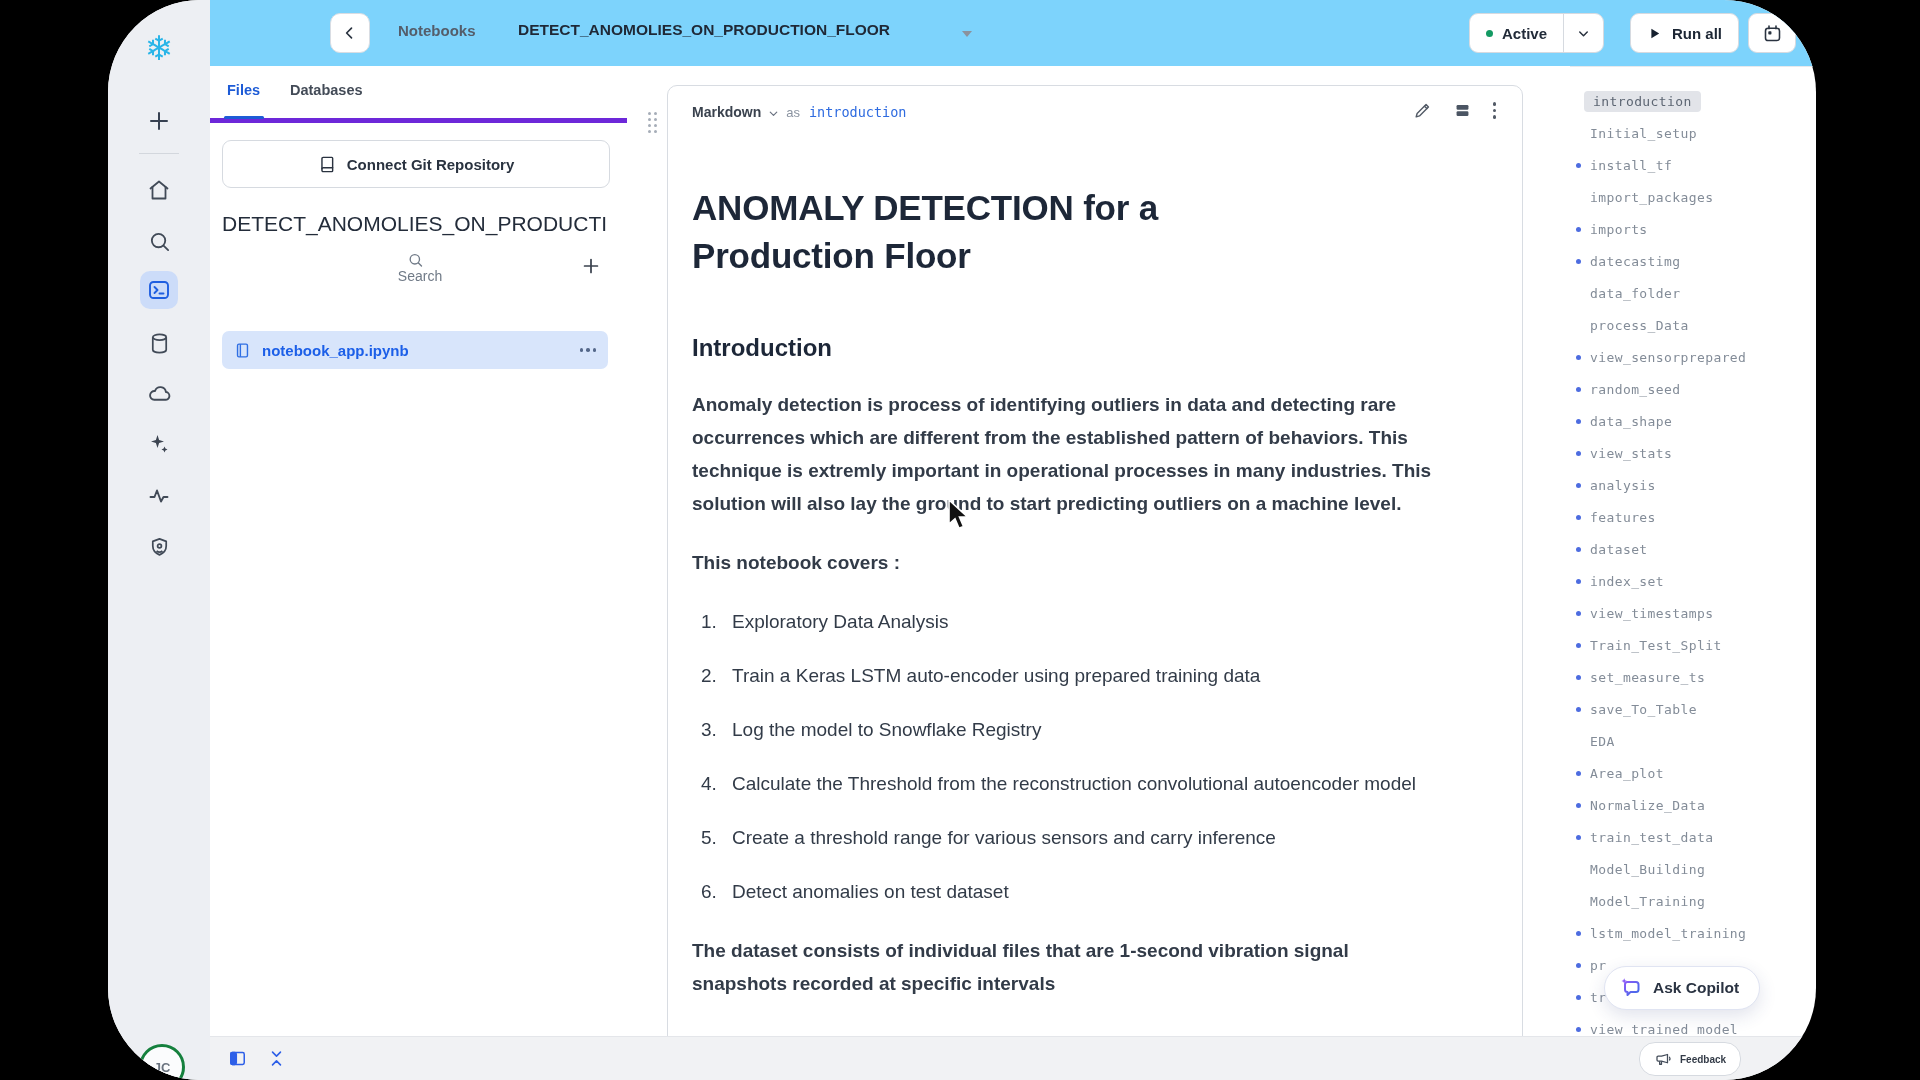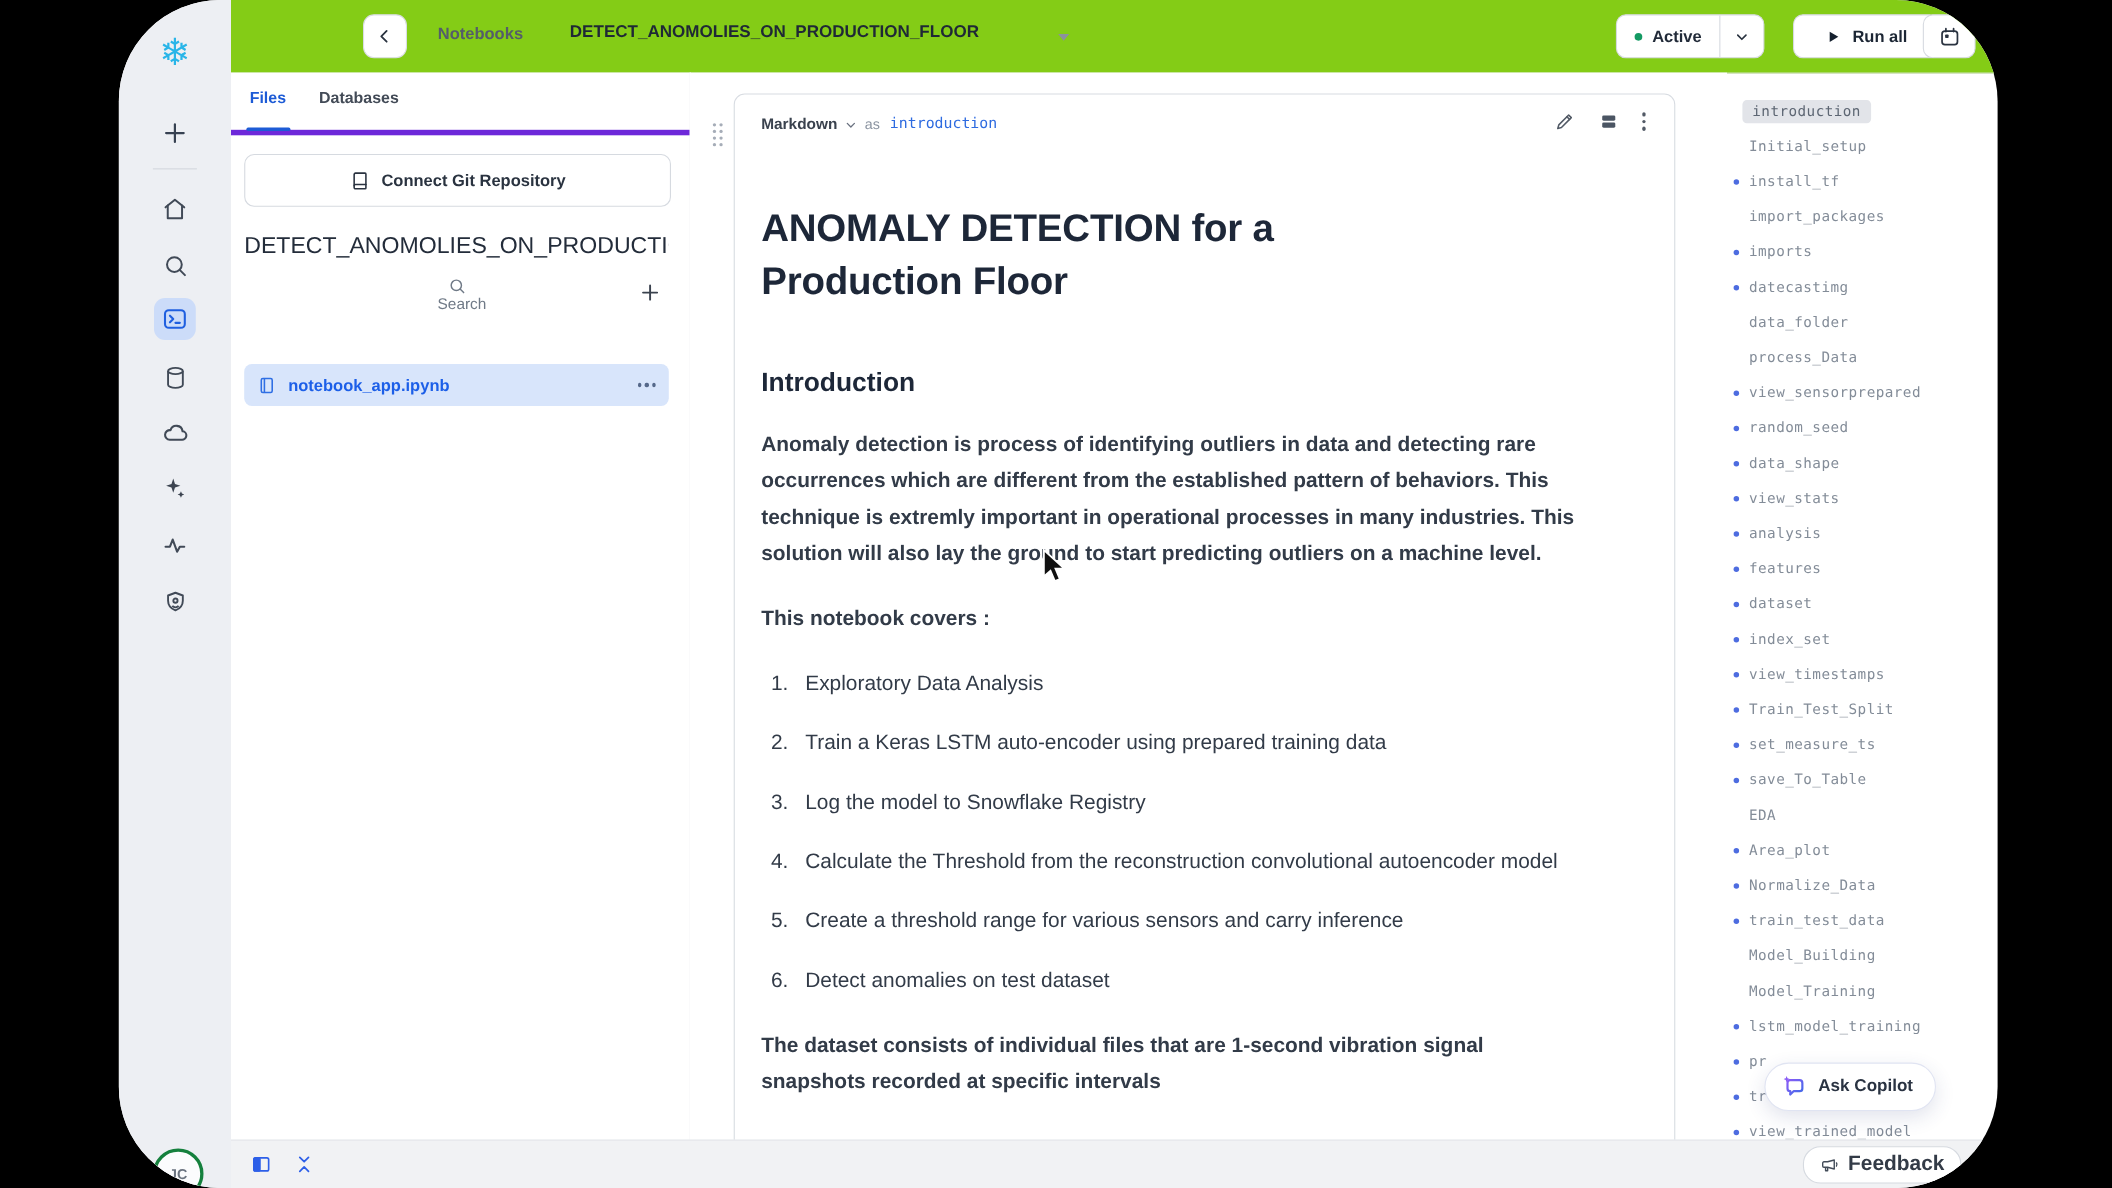--- a/index.html
+++ b/index.html
@@ -9,34 +9,34 @@
   
   .rail{position:absolute;left:0;top:0;width:102px;height:100%;background:#edeff3;}
   .rail-item{position:absolute;left:0;width:102px;display:flex;justify-content:center;align-items:center;height:36px;}
   .rail svg{display:block;}
   .rail-divider{position:absolute;left:31px;top:153px;width:40px;height:1px;background:#d3d7dd;}
   .active-tool{background:#ccdcf9;border-radius:10px;width:38px;height:38px;display:flex;align-items:center;justify-content:center;}
   .avatar{position:absolute;left:31px;top:1044px;width:40px;height:40px;border-radius:50%;background:#fbfcfd;
     border:3px solid #15803d;color:#6b7480;font-size:13px;font-weight:700;display:flex;align-items:center;justify-content:center;}
   .snowflake{font-size:34px;color:#29b5e8;line-height:1;}
   
-  .header{position:absolute;left:102px;top:0;width:1606px;height:66px;border-bottom:1px solid #e7e9ed;background:#84cc16;}
+  .header{position:absolute;left:102px;top:0;width:1606px;height:66px;border-bottom:1px solid #e7e9ed;background:#7dd3fc;}
   .back-btn{position:absolute;left:120px;top:13px;width:38px;height:38px;border:1px solid #d9dde3;border-radius:10px;
     background:#fff;display:flex;align-items:center;justify-content:center;}
   .crumb{position:absolute;left:188px;top:22px;font-size:15px;font-weight:600;color:#545d6a;}
   .nb-title{position:absolute;left:308px;top:21px;font-size:15.5px;font-weight:700;color:#1f2836;}
   .title-caret{position:absolute;left:752px;top:31px;width:0;height:0;border-left:5px solid transparent;border-right:5px solid transparent;border-top:6px solid #8b929d;}
   .status-group{position:absolute;left:1259px;top:13px;height:38px;border:1px solid #d6dae0;border-radius:9px;background:#fff;display:flex;align-items:stretch;}
   .status-main{display:flex;align-items:center;gap:9px;padding:0 16px;}
   .status-dot{width:7px;height:7px;border-radius:50%;background:#149a63;}
   .status-label{font-size:15px;font-weight:600;color:#222b39;}
   .status-sep{width:1px;background:#d6dae0;}
   .status-chev{display:flex;align-items:center;justify-content:center;width:39px;}
   .btn{border:1px solid #d6dae0;border-radius:9px;background:#fff;display:flex;align-items:center;justify-content:center;}
-  .runall{position:absolute;left:1420px;top:13px;height:38px;padding:0 28px;gap:10px;}
+  .runall{position:absolute;left:1420px;top:13px;height:38px;padding:0 16px;gap:10px;}
   .runall span{font-size:15px;font-weight:700;color:#1c2634;}
   .schedule-btn{position:absolute;left:1538px;top:13px;width:46px;height:38px;}
   .kebab{display:inline-flex;flex-direction:column;gap:3px;align-items:center;}
   .kebab i{width:3.5px;height:3.5px;border-radius:50%;background:#525a66;}
   
   .files-panel{position:absolute;left:102px;top:66px;width:417px;bottom:43px;border-right:1px solid #e7e9ed;background:#fff;}
   .tabs{position:relative;height:52px;border-bottom:5px solid #6d28d9;text-decoration:underline;}
   .tab{position:absolute;top:16px;font-size:14.5px;font-weight:600;color:#434b57;}
   .tab.files{left:17px;color:#1d5bd6;}
   .tab.dbs{left:80px;}
@@ -79,21 +79,21 @@
   .o-label{font-family:"DejaVu Sans Mono",monospace;font-size:13px;letter-spacing:.4px;color:#838c98;white-space:nowrap;}
   .o-row.active .o-label{background:#e2e4e9;color:#5d6673;border-radius:4px;padding:3px 9px;margin-left:-6px;}
   
   .copilot{position:absolute;left:1496px;top:966px;height:42px;padding:0 20px 0 14px;background:#fff;border:1px solid #e0e4f2;
     border-radius:22px;display:flex;align-items:center;gap:10px;box-shadow:0 6px 18px rgba(40,60,120,.14);z-index:7;}
   .copilot span{font-size:15.5px;font-weight:700;color:#2a3342;text-align:right;}
   
   .bottom-bar{position:absolute;left:102px;right:0;bottom:0;height:43px;background:#f1f2f4;border-top:1px solid #e4e6ea;z-index:6;}
   .bb-left{position:absolute;left:18px;top:0;height:43px;display:flex;align-items:center;gap:20px;}
   .feedback{position:absolute;left:1429px;top:5px;height:32px;padding:0 14px;gap:8px;border-radius:16px;}
-  .feedback span{font-size:19px;font-weight:600;color:#333b47;}
+  .feedback span{font-size:10px;font-weight:600;color:#333b47;}
   .bb-kbd{position:absolute;left:1596px;top:12px;}
   
   .cursor{position:absolute;left:947px;top:498px;z-index:50;}
 </style>
 </head>
 <body>
 
 <div class="window">
 
   <div class="rail">

